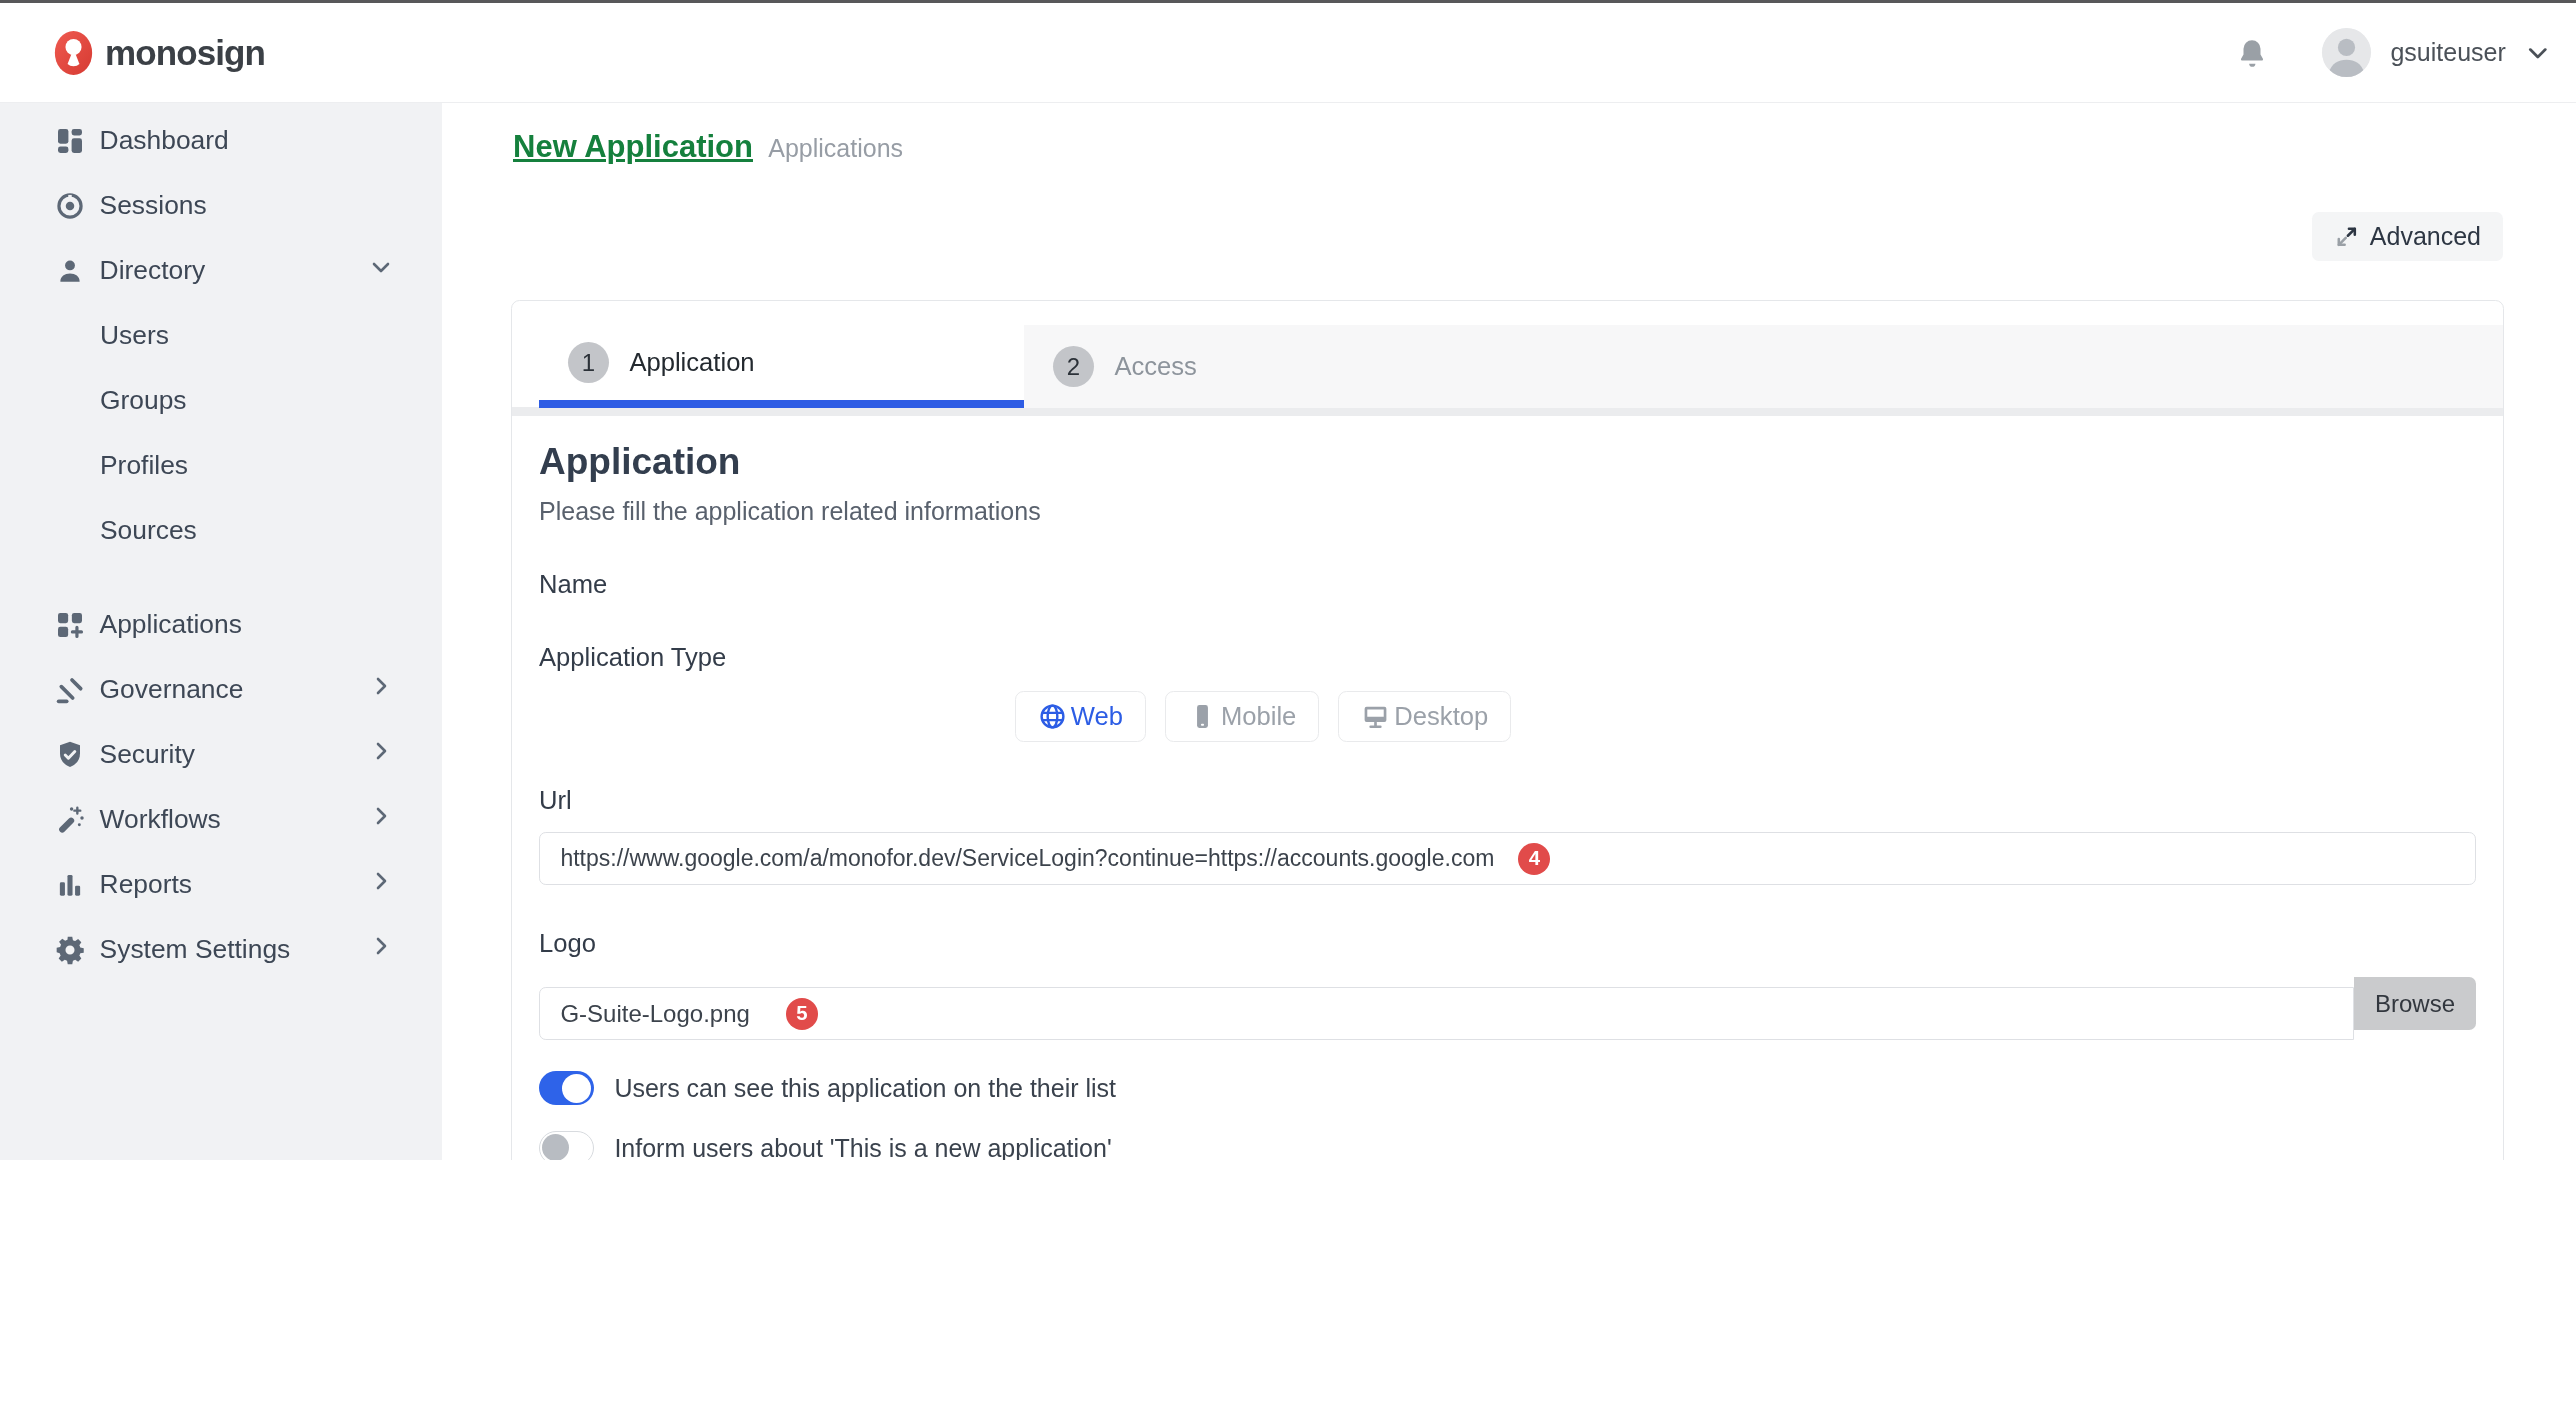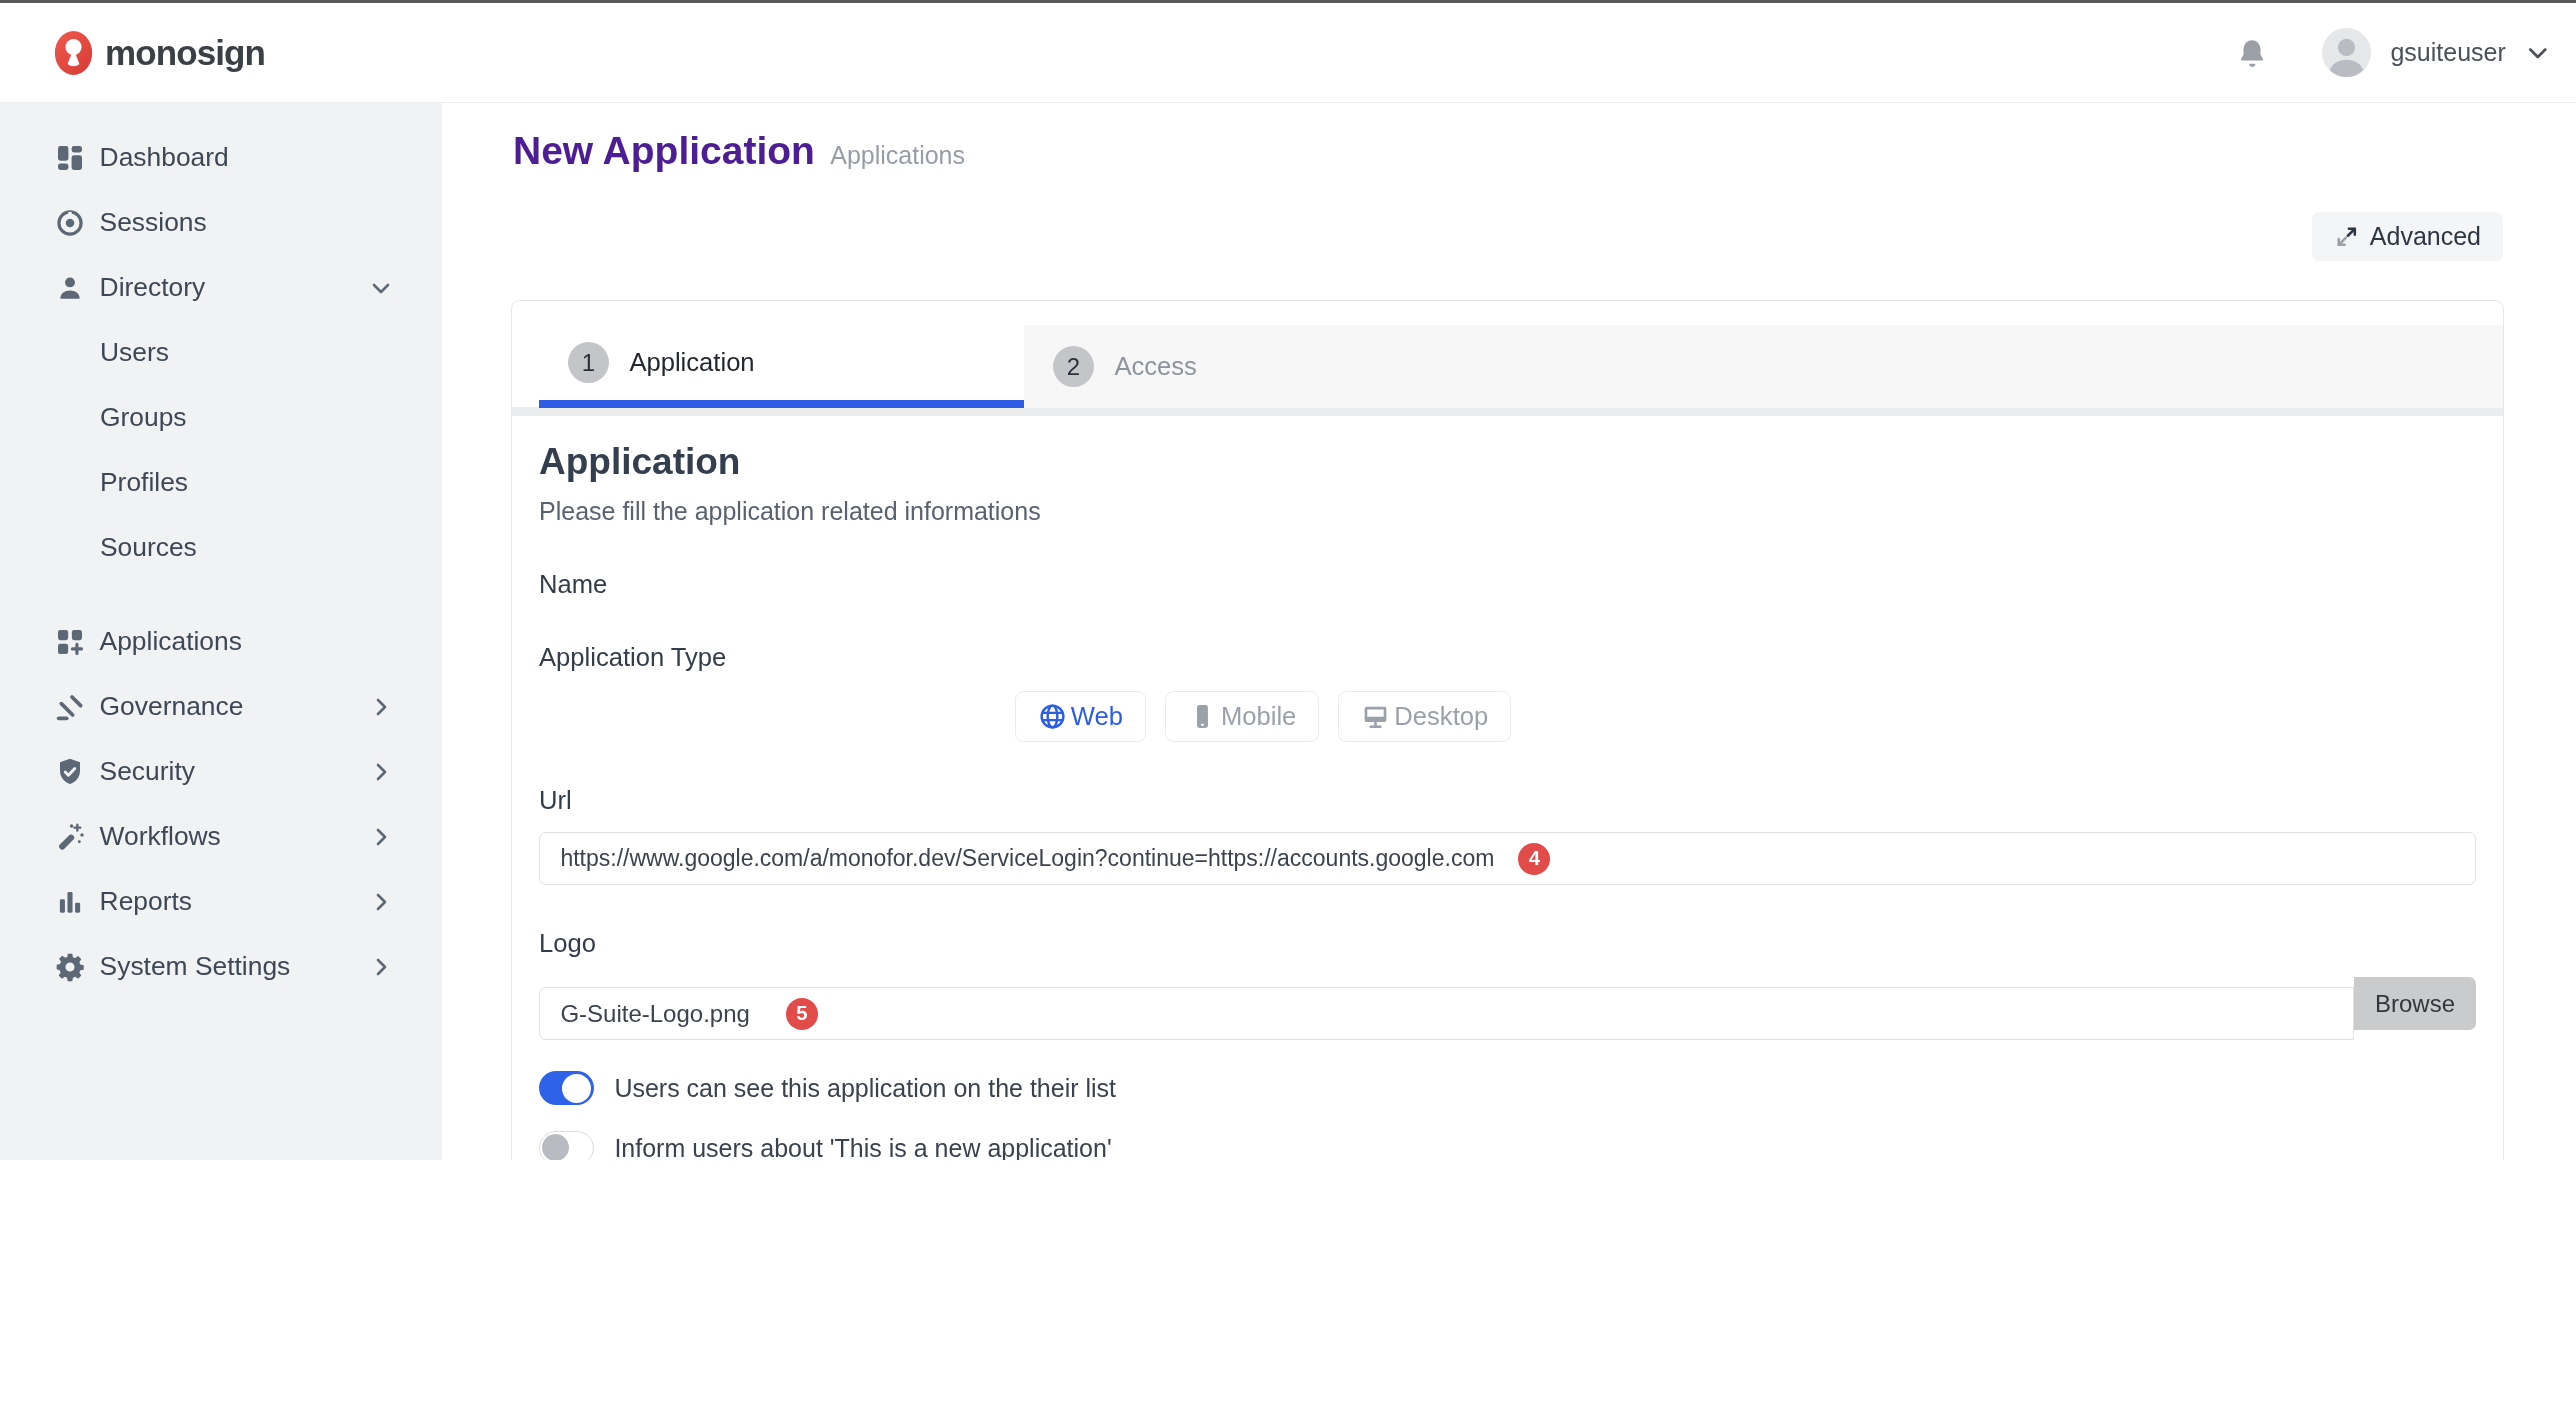--- a/index.html
+++ b/index.html
@@ -21,35 +21,35 @@
   .header-right { margin-left: auto; display: flex; align-items: center; }
   .bell { width: 34px; height: 34px; margin-right: 53px; }
   .avatar { width: 49px; height: 49px; border-radius: 50%; background: #e9eaec; overflow: hidden; margin-right: 19px; }
   .user-name { font-size: 25px; color: #4b5158; margin-right: 19px; }
   .user-caret { width: 25.6px; height: 25.6px; }
 
   
   .shell { display: flex; height: 1305px; }
   .sidebar { width: 442px; background: #f1f2f4; padding-top: 22px; flex-shrink: 0; }
   .side-item {
-    height: 65px; display: flex; align-items: center; padding-left: 54px;
+    height: 65px; display: flex; padding-left: 54px;
     position: relative; cursor: pointer;
   }
   .si-icon { width: 32px; height: 32px; display: inline-flex; }
   .si-icon svg { width: 32px; height: 32px; }
   .si-label { font-size: 26.4px; color: #3d4755; margin-left: 13.6px; }
   .si-chevron { position: absolute; right: 49px; width: 24px; height: 24px; }
   .side-sub .si-label { margin-left: 0; }
   .side-sub { padding-left: 100px; }
   .side-gap { height: 29px; }
 
   
   .main { flex: 1; position: relative; background: #fff; }
   .page-head { position: absolute; left: 71px; top: 25.6px; display: flex; align-items: baseline; }
-  .page-title { font-size: 39px; font-weight: bold; color: #4c1d95; }
+  .page-title { font-size: 31px; font-weight: bold; color: #15803d; text-decoration: underline; }
   .page-breadcrumb { font-size: 25px; color: #979da5; margin-left: 15.3px; }
   .advanced-btn {
     position: absolute; top: 109px; right: 73px; height: 49px;
     background: #f4f5f6; border: none; border-radius: 6.8px; padding: 0 22px;
     display: inline-flex; align-items: center; gap: 10.2px; font-size: 25px; color: #2d3643;
     font-family: inherit; cursor: pointer; text-align: right;
   }
   .advanced-btn svg { width: 25.6px; height: 25.6px; }
 
   

